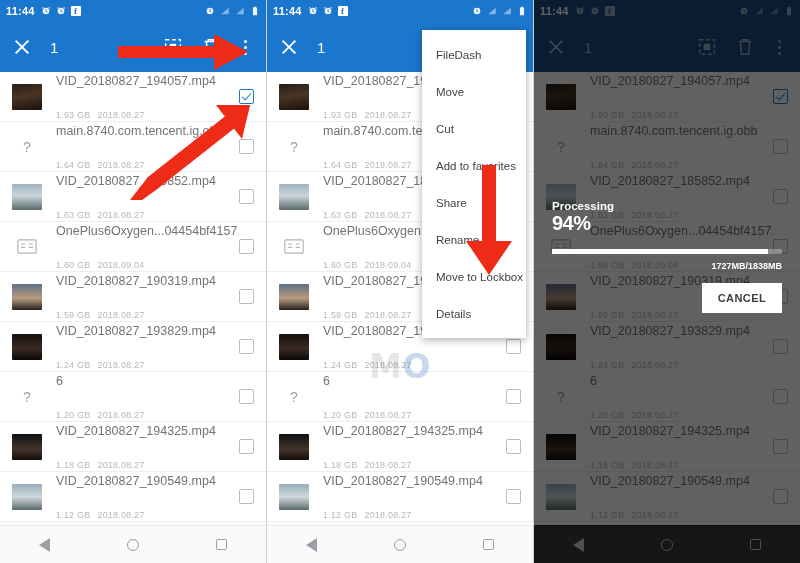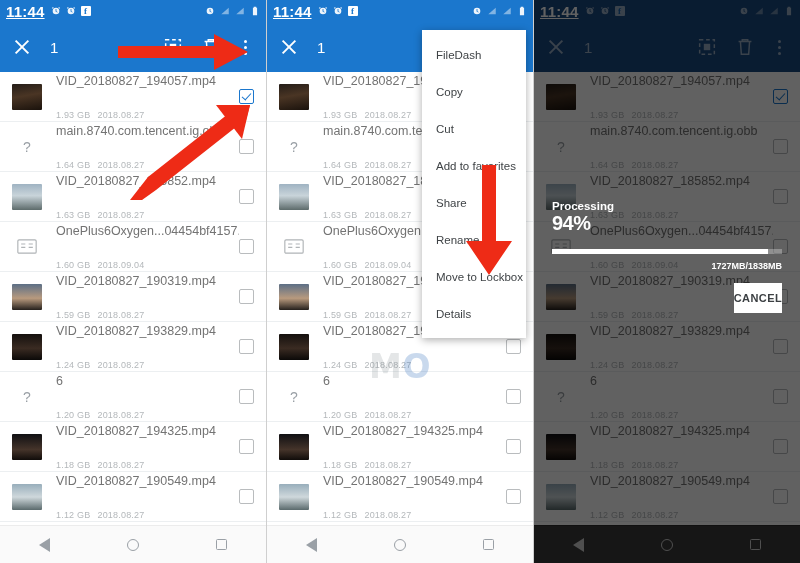--- a/index.html
+++ b/index.html
@@ -6,21 +6,21 @@
   html,body { width:800px; height:563px; overflow:hidden; background:#fff;
     font-family:"Liberation Sans", sans-serif; }
   .screens { display:flex; width:800px; height:563px; }
   .panel { position:relative; width:267px; height:563px; overflow:hidden;
     background:#fff; border-right:1px solid #cfcfcf; }
   .panel:last-child { width:266px; border-right:none; }
 
   
   .statusbar { height:22px; background:#1b77cd; display:flex; align-items:center;
     padding:0 6px; color:#fff; }
-  .sb-time { font-size:15px; font-weight:bold; letter-spacing:.2px;text-decoration:underline; }
+  .sb-time { font-size:11px; font-weight:bold; letter-spacing:.2px; }
   .sb-left-icons { display:flex; align-items:center; gap:5px; margin-left:6px; }
   .sb-spacer { flex:1; }
   .sb-right-icons { display:flex; align-items:center; gap:5px; }
   .sb-ico { width:10px; height:10px; display:block; opacity:.92; }
   .sb-ico svg { width:10px; height:10px; display:block; }
   .fb { width:10px; height:10px; background:#fff; border-radius:1px; color:#1b77cd;
     font-size:9px; font-weight:bold; line-height:10px; text-align:center;
     font-family:"Liberation Serif", serif; }
   .sb-dim .sb-ico, .sb-dim .fb { opacity:.55; }
 
@@ -91,21 +91,21 @@
   .scrim { position:absolute; inset:0; background:rgba(0,0,0,.62); z-index:20; }
   .dialog { position:absolute; left:0; right:0; top:200px; z-index:25; padding:0 18px;
     color:#fff; }
   .dlg-title { font-size:11.5px; font-weight:bold; }
   .dlg-pct { font-size:20px; font-weight:bold; letter-spacing:-.5px; }
   .dlg-bar { margin-top:14px; height:5px; background:rgba(255,255,255,.3); }
   .dlg-bar-fill { height:5px; background:#fff; }
   .dlg-bytes { text-align:right; font-size:9px; font-weight:bold; margin-top:7px; }
   .dlg-actions { display:flex; justify-content:flex-end; margin-top:12px; }
   .dlg-cancel { background:#fff; color:#3c4043; font-size:11px; font-weight:bold;
-    padding:9px 0; cursor:pointer; letter-spacing:.4px; }
+    padding:9px 16px; cursor:pointer; letter-spacing:.4px; }
 
   
   .arrow { position:absolute; z-index:40; pointer-events:none; }
 
   
   .watermark { position:absolute; left:0; top:345px; width:800px; height:42px;
     z-index:45; pointer-events:none; display:flex; align-items:center;
     justify-content:center; font-size:33px; font-weight:bold; letter-spacing:.5px;
     color:rgba(120,128,136,.20); font-family:"DejaVu Sans", sans-serif; }
   .wm-o { color:rgba(60,120,190,.28); }
@@ -409,21 +409,21 @@
           <div class="meta">
             <div class="fname">VID_20180827_191558.mp4</div>
             <div class="fsub"><span class="sz"></span><span></span></div>
           </div>
           <div class="cb"></div>
         </div>
       </div>
 
     <div class="menu">
         <div class="menu-item">FileDash</div>
-        <div class="menu-item">Copy</div>
+        <div class="menu-item">Move</div>
         <div class="menu-item">Cut</div>
         <div class="menu-item">Add to favorites</div>
         <div class="menu-item">Share</div>
         <div class="menu-item">Rename</div>
         <div class="menu-item">Move to Lockbox</div>
         <div class="menu-item">Details</div>
       </div>
 
     <div class="navbar">
       <span class="nav-btn">

